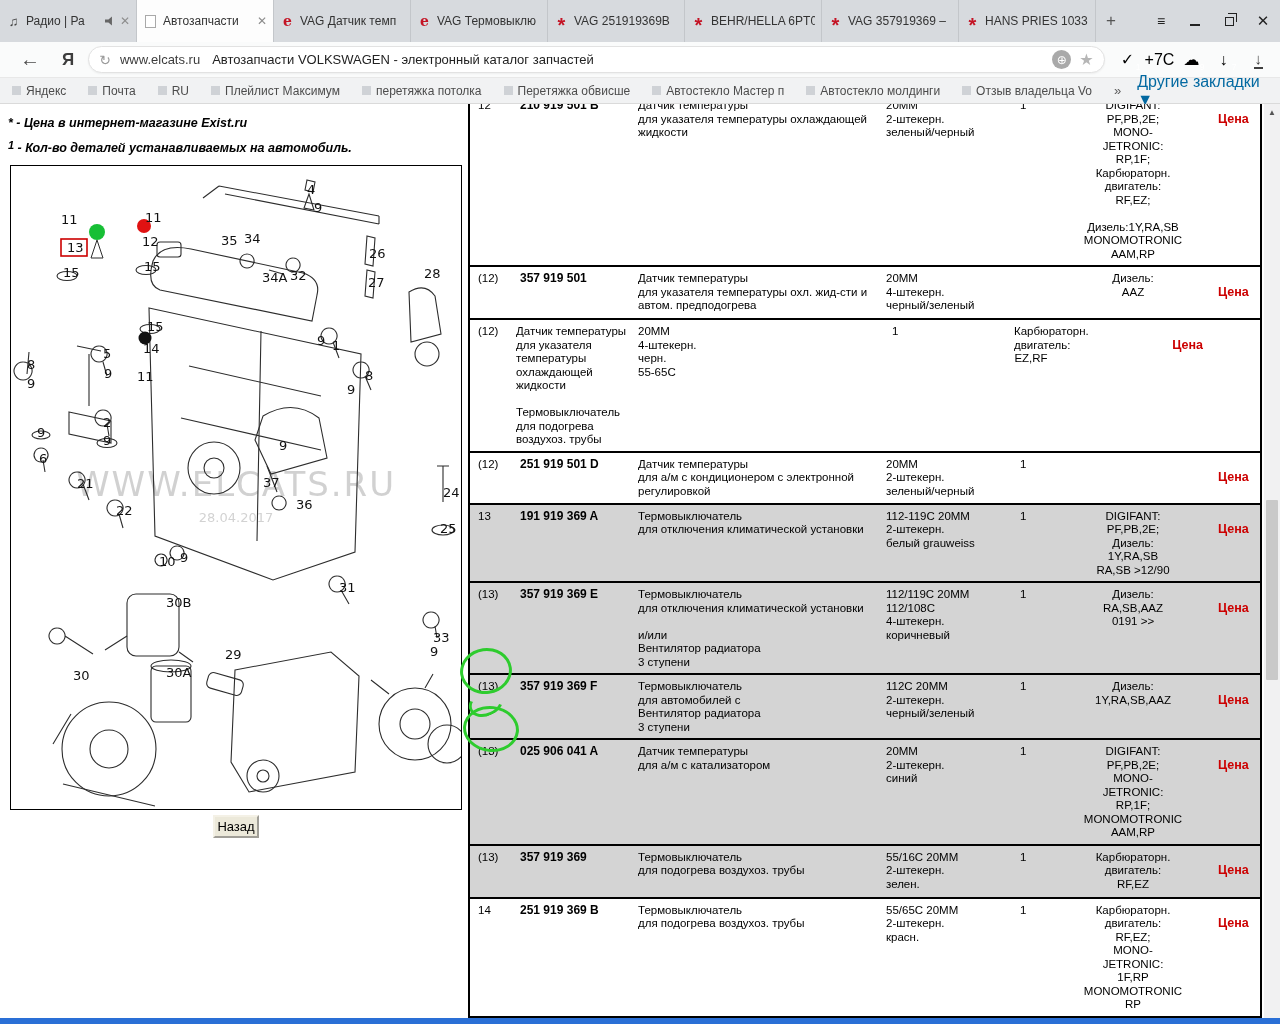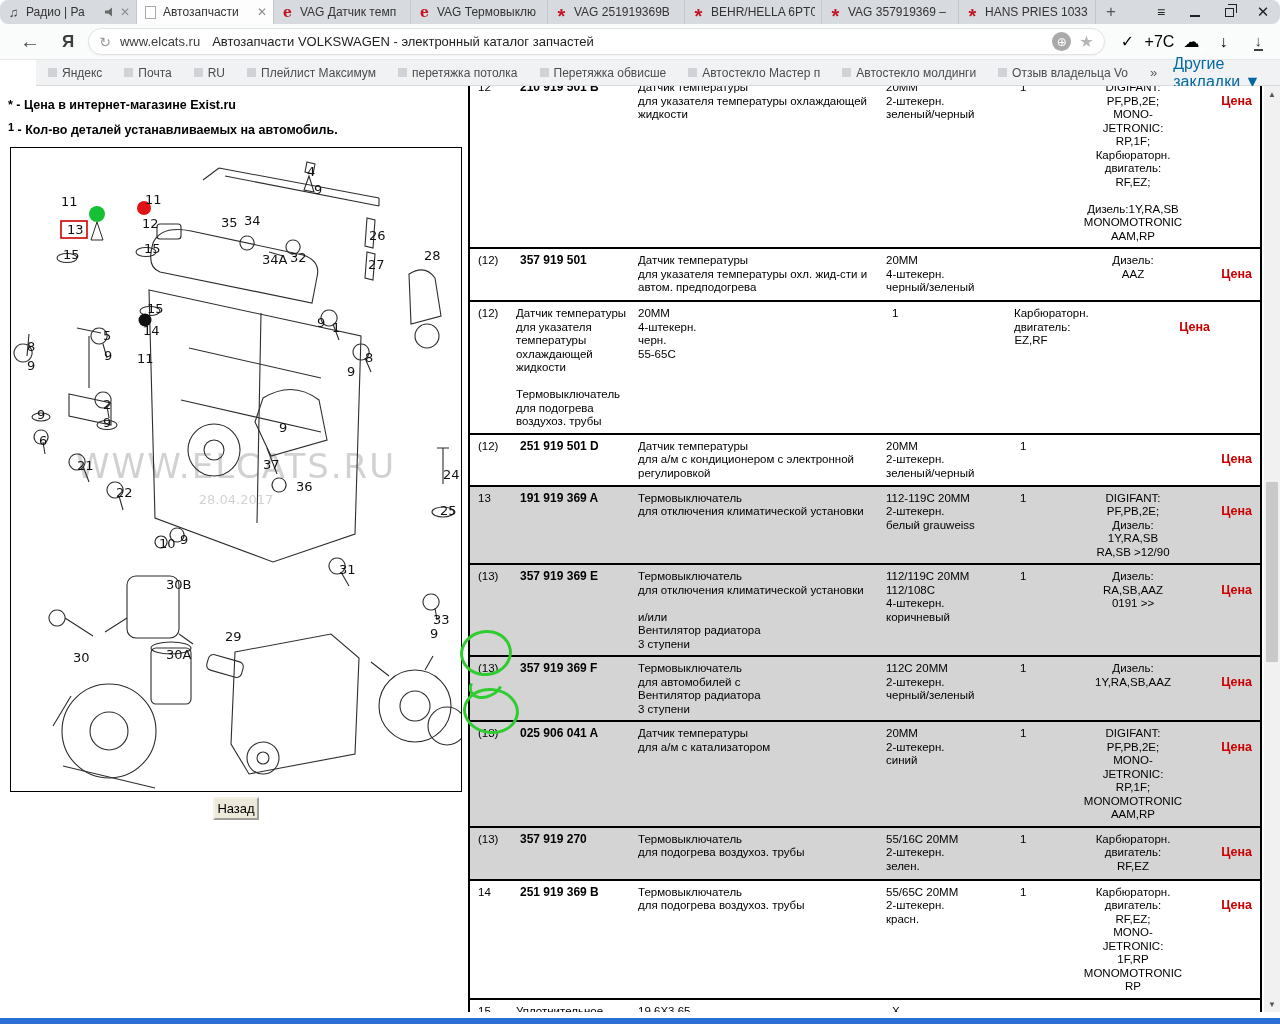--- a/index.html
+++ b/index.html
@@ -1,21 +1,21 @@
 <!DOCTYPE html>
 <html style="--chrome_bg: #d7dade; --price_red: #cc0000; --row_shade: #d4d4d4; --annotation_green: #2ecc2e; --taskbar_blue: #2a6fd6; --diagram_green: #17bf35; --diagram_red: #e01212; --diagram_black: #111111; --hl_box_red: #cc0000;"><head>
 <meta charset="utf-8">
 <style>
   html,body{margin:0;padding:0;background:#888;}
   *{box-sizing:border-box;}
   .window{position:relative;width:1280px;height:1024px;background:#fff;overflow:hidden;
           font-family:"Liberation Sans","DejaVu Sans",sans-serif;}
 
   
-  .tabbar{height:24px;background:var(--chrome_bg,#d7dade);display:flex;align-items:stretch;border-radius:8px;}
+  .tabbar{height:42px;background:var(--chrome_bg,#d7dade);display:flex;align-items:stretch;}
   .tab{width:137px;display:flex;align-items:center;padding:0 6px;font-size:12px;color:#333;
        border-right:1px solid #c3c6ca;white-space:nowrap;overflow:hidden;cursor:default;}
   .tab.active{background:#fdfdfd;}
   .tab .title{flex:1;overflow:hidden;white-space:nowrap;}
   .tabicon{width:15px;height:15px;margin-right:5px;flex:0 0 auto;display:flex;align-items:center;justify-content:center;}
   .tabicon[data-kind="music"]::before{content:"♫";font-size:13px;color:#444;}
   .tabicon[data-kind="doc"]{width:11px;height:13px;background:#fff;border:1px solid #a9a9a9;margin:0 7px 0 2px;}
   .tabicon[data-kind="exist"]::before{content:"e";font-family:"DejaVu Serif",serif;font-weight:bold;font-size:14px;color:#c41425;}
   .tabicon[data-kind="vag"]::before{content:"*";font-size:20px;line-height:8px;margin-top:8px;font-weight:bold;color:#c41425;}
   .speaker{width:10px;height:10px;background:#666;margin-left:4px;flex:0 0 auto;
@@ -43,52 +43,52 @@
          display:flex;align-items:center;justify-content:center;}
   .star{color:#b6b6b6;font-size:16px;}
   .extrow{display:flex;align-items:center;gap:10px;margin-right:12px;}
   .ext{position:relative;width:22px;height:20px;display:flex;align-items:center;justify-content:center;cursor:pointer;}
   .badge{position:absolute;right:-4px;bottom:-3px;font-size:8.5px;color:#fff;padding:0 2px;line-height:11px;border-radius:1px;}
   .dlbtn{position:relative;color:#3f3f3f;font-size:15px;font-weight:bold;padding:0 8px 3px 8px;cursor:pointer;}
   .dlbtn::after{content:"";position:absolute;left:7px;right:7px;bottom:1px;border-bottom:2px solid #3f3f3f;}
 
   
   .bookmarks{height:26px;background:#f1f2f3;border-bottom:1px solid #dadada;display:flex;align-items:center;
-             padding:0 12px;font-size:12px;color:#4c4c4c;margin-left:36px;}
+             padding:0 12px;font-size:12px;color:#4c4c4c;}
   .bm{display:flex;align-items:center;margin-right:22px;white-space:nowrap;cursor:pointer;}
   .bm .fav{width:9px;height:9px;background:#cfd2d6;margin-right:5px;}
   .bm-right{margin-left:auto;display:flex;align-items:center;gap:16px;}
   .chev{font-size:13px;color:#5a5a5a;cursor:pointer;}
   .otherbm{font-size:16px;color:#0369a1;cursor:pointer;}
 
   
   .content{position:relative;height:932px;background:#fff;overflow:hidden;}
 
   .left-col{position:absolute;left:0;top:0;width:468px;}
   .legend{padding:10px 0 0 8px;font-size:12.5px;font-weight:bold;color:#000;}
-  .legend .row{margin-bottom:4px;line-height:18px;}
+  .legend .row{margin-bottom:4px;line-height:18px;font-style:italic;}
   .legend .sup{vertical-align:3px;font-size:11px;}
   .diagram-box{margin:8px 0 0 10px;width:452px;height:645px;border:1px solid #000;position:relative;background:#fff;}
   .backbar{width:452px;margin-left:10px;text-align:center;margin-top:5px;}
   .btn-classic{font-size:13px;font-family:"Liberation Sans",sans-serif;color:#000;background:#ece9da;
                border:2px outset #f4f1e6;padding:2px 2px;cursor:pointer;}
 
   .right-col{position:absolute;left:468px;top:0;width:794px;height:926px;overflow:hidden;
              border-left:2px solid #000;border-right:2px solid #000;}
   .parts-table{margin-top:-10px;}
   .prow{display:grid;grid-template-columns:46px 122px 248px 128px 34px 170px 1fr;
         border-bottom:2px solid #000;min-height:52px;padding:3px 0 4px 0;}
   .prow.shaded{background:var(--row_shade,#d4d4d4);}
   .c{font-size:11.5px;line-height:13.5px;color:#000;white-space:pre-line;padding-top:2px;}
   .c-num{padding-left:8px;}
   .c-part{font-weight:bold;font-size:12px;padding-left:4px;}
   .c-desc{padding-right:8px;}
   .c-qty{padding-left:6px;}
   .c-models{text-align:center;}
-  .c-price{text-align:right;padding-right:8px;}
+  .c-price{text-align:right;padding-right:15px;}
   .price-link{color:var(--price_red,#cc0000);font-weight:bold;font-size:12.5px;cursor:pointer;}
 
   .annotation{position:absolute;border:3.5px solid var(--annotation_green,#2ecc2e);border-radius:50%;
               pointer-events:none;}
   .annotation.partial{border-color:transparent transparent var(--annotation_green,#2ecc2e) var(--annotation_green,#2ecc2e);}
 
   
   .scrollbar{position:absolute;right:0;top:0;width:16px;height:926px;background:#f1f1f2;}
   .sb-arrow{position:absolute;left:0;width:16px;height:16px;display:flex;align-items:center;justify-content:center;
             font-size:8px;color:#555;cursor:pointer;}
@@ -554,21 +554,21 @@
 RP,1F;
 MONOMOTRONIC
 AAM,RP</div>
             <div class="c c-price">
               <span class="price-link">Цена</span>
             </div>
           </div>
 
           <div class="prow shaded" style="min-height: 53px;">
             <div class="c c-num">(13)</div>
-            <div class="c c-part">357 919 270</div>
+            <div class="c c-part">357 919 369</div>
             <div class="c c-desc">Термовыключатель
 для подогрева воздухоз. трубы</div>
             <div class="c c-spec">55/16C 20MM
 2-штекерн.
 зелен.</div>
             <div class="c c-qty">1</div>
             <div class="c c-models">Карбюраторн.
 двигатель:
 RF,EZ</div>
             <div class="c c-price">

